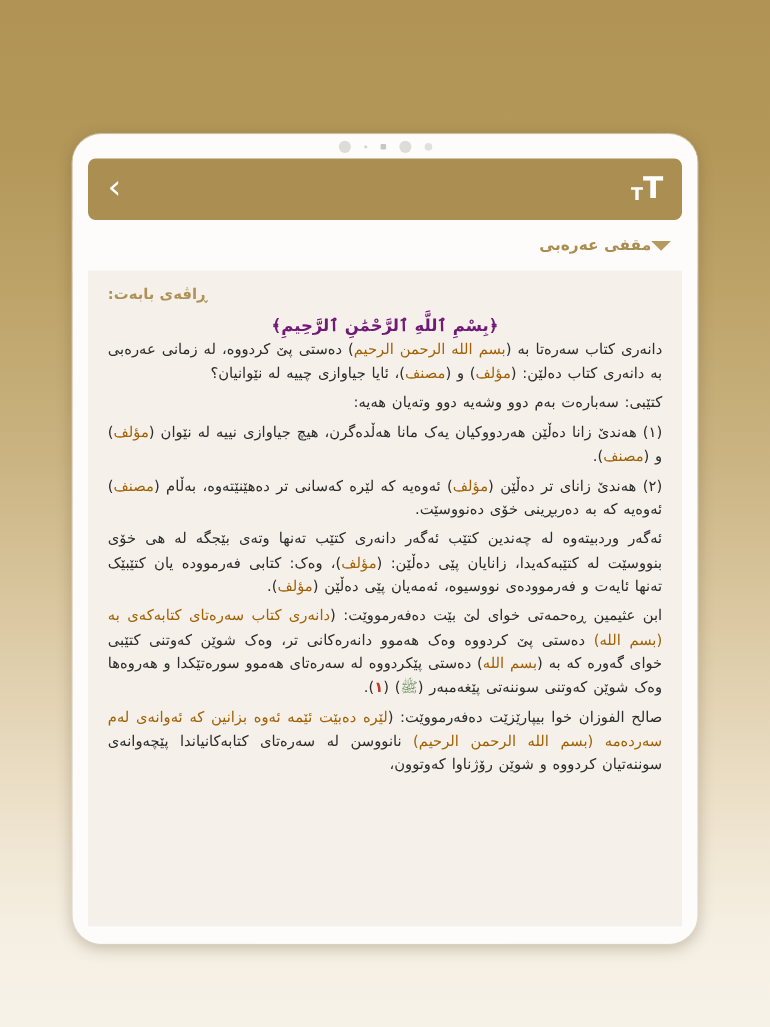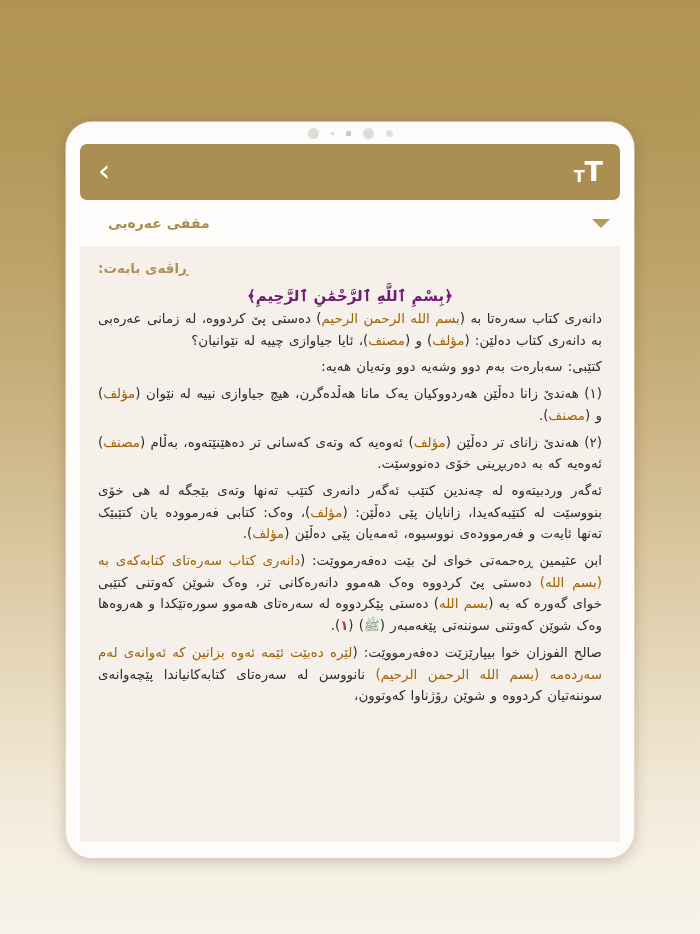--- a/index.html
+++ b/index.html
@@ -86,21 +86,21 @@
     padding-bottom:3px;
   }
 
   
   #chapter-row {
     flex:0 0 46px;
     background:#fdfcfb;
     display:flex;
     flex-direction:row-reverse;
     align-items:center;
-    justify-content:space-between;
+    justify-content:flex-end;
     padding:0 24px 0 42px;
   }
   #chapter-title {
     color:#a98d51;
     font-size:14px;
     font-weight:700;
     letter-spacing:1px;
     direction:rtl;
   }
   #chapter-caret {
@@ -187,21 +187,21 @@
     <span id="chapter-caret"></span>
   </div>
 
   <div id="reader">
     <div id="section-label">ڕاڤەی بابەت:</div>
     <div id="basmala"><span>﴿</span><span>بِسْمِ ٱللَّهِ ٱلرَّحْمَٰنِ ٱلرَّحِيمِ</span><span>﴾</span></div>
     <div id="paragraphs">
         <p class="body-text"><span>دانەری کتاب سەرەتا بە (</span><span class="q">بسم الله الرحمن الرحيم</span><span>) دەستی پێ کردووە، لە زمانی عەرەبی بە دانەری کتاب دەلێن: (</span><span class="q">مؤلف</span><span>) و (</span><span class="q">مصنف</span><span>)، ئایا جیاوازی چییە لە نێوانیان؟</span></p>
         <p class="body-text"><span>کتێبی: سەبارەت بەم دوو وشەیە دوو وتەیان هەیە:</span></p>
         <p class="body-text"><span>(١) هەندێ زانا دەڵێن هەردووکیان یەک مانا هەڵدەگرن، هیچ جیاوازی نییە لە نێوان (</span><span class="q">مؤلف</span><span>) و (</span><span class="q">مصنف</span><span>).</span></p>
-        <p class="body-text"><span>(٢) هەندێ زانای تر دەڵێن (</span><span class="q">مؤلف</span><span>) ئەوەیە کە وتەی کەسانی تر دەهێنێتەوە، بەڵام (</span><span class="q">مصنف</span><span>) ئەوەیە کە بە دەربڕینی خۆی دەنووسێت.</span></p>
+        <p class="body-text"><span>(٢) هەندێ زانای تر دەڵێن (</span><span class="q">مؤلف</span><span>) ئەوەیە کە لێرە کەسانی تر دەهێنێتەوە، بەڵام (</span><span class="q">مصنف</span><span>) ئەوەیە کە بە دەربڕینی خۆی دەنووسێت.</span></p>
         <p class="body-text"><span>ئەگەر وردبیتەوە لە چەندین کتێب ئەگەر دانەری کتێب تەنها وتەی بێجگە لە هی خۆی بنووسێت لە کتێبەکەیدا، زانایان پێی دەڵێن: (</span><span class="q">مؤلف</span><span>)، وەک: کتابی فەرموودە یان کتێبێک تەنها ئایەت و فەرموودەی نووسیوە، ئەمەیان پێی دەڵێن (</span><span class="q">مؤلف</span><span>).</span></p>
         <p class="body-text"><span>ابن عثیمین ڕەحمەتی خوای لێ بێت دەفەرمووێت: (</span><span class="q">دانەری کتاب سەرەتای کتابەکەی بە (بسم الله)</span><span> دەستی پێ کردووە وەک هەموو دانەرەکانی تر، وەک شوێن کەوتنی کتێبی خوای گەورە کە بە (</span><span class="q">بسم الله</span><span>) دەستی پێکردووە لە سەرەتای هەموو سورەتێکدا و هەروەها وەک شوێن کەوتنی سوننەتی پێغەمبەر (</span><span class="sallam">ﷺ</span><span>) (</span><span class="fn">١</span><span>).</span></p>
         <p class="body-text"><span>صالح الفوزان خوا بیپارێزێت دەفەرمووێت: (</span><span class="q">لێرە دەبێت ئێمە ئەوە بزانین کە ئەوانەی لەم سەردەمە (بسم الله الرحمن الرحيم)</span><span> نانووسن لە سەرەتای کتابەکانیاندا پێچەوانەی سوننەتیان کردووە و شوێن رۆژناوا کەوتوون،</span></p>
       </div>
   </div>
 
   <div id="reader-fade"></div>
 </div>
 
 </body></html>

